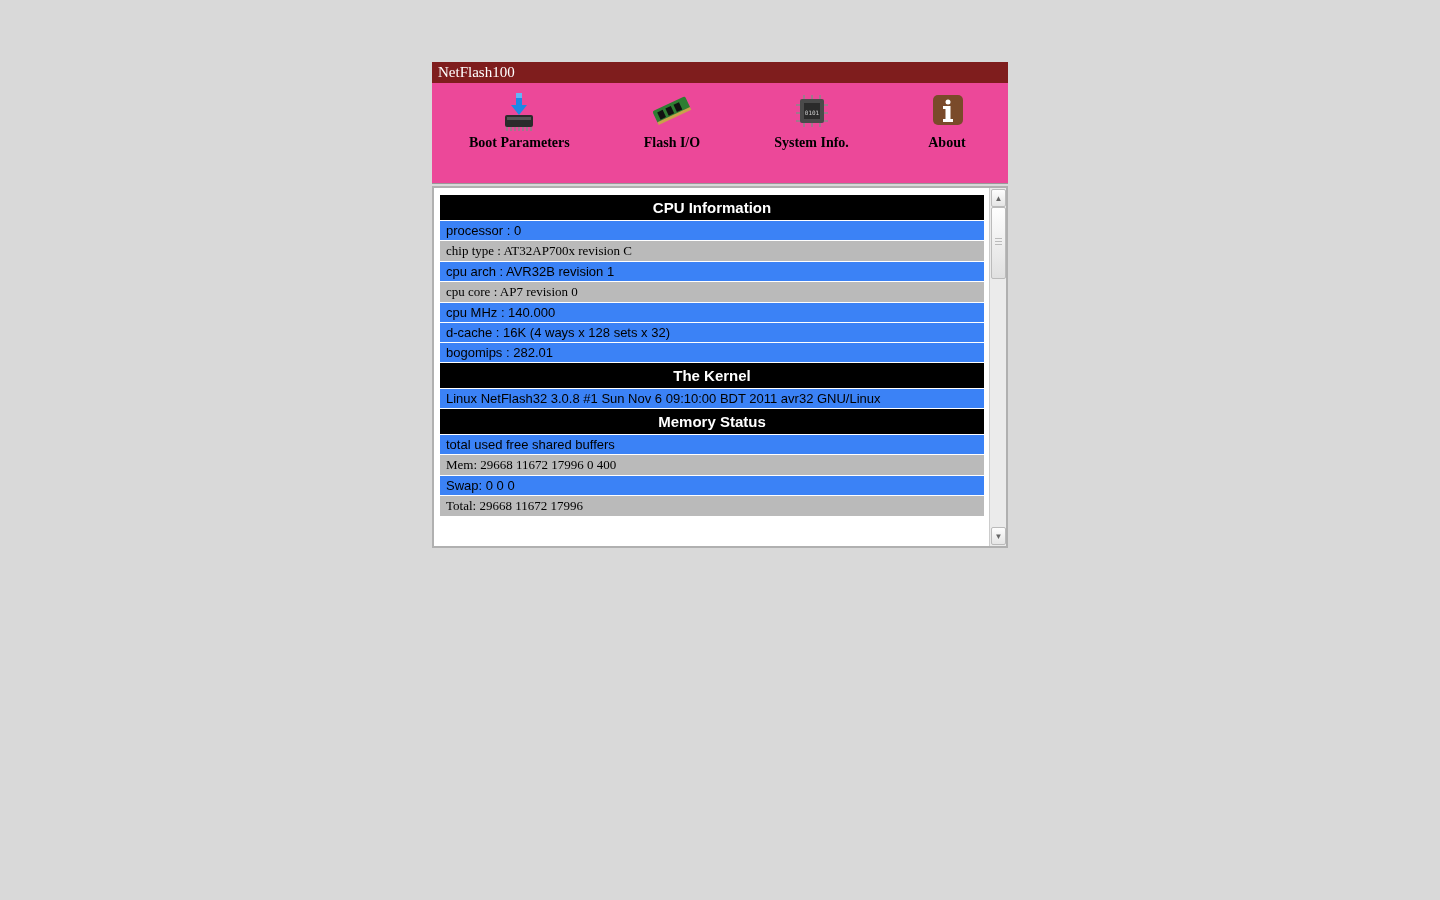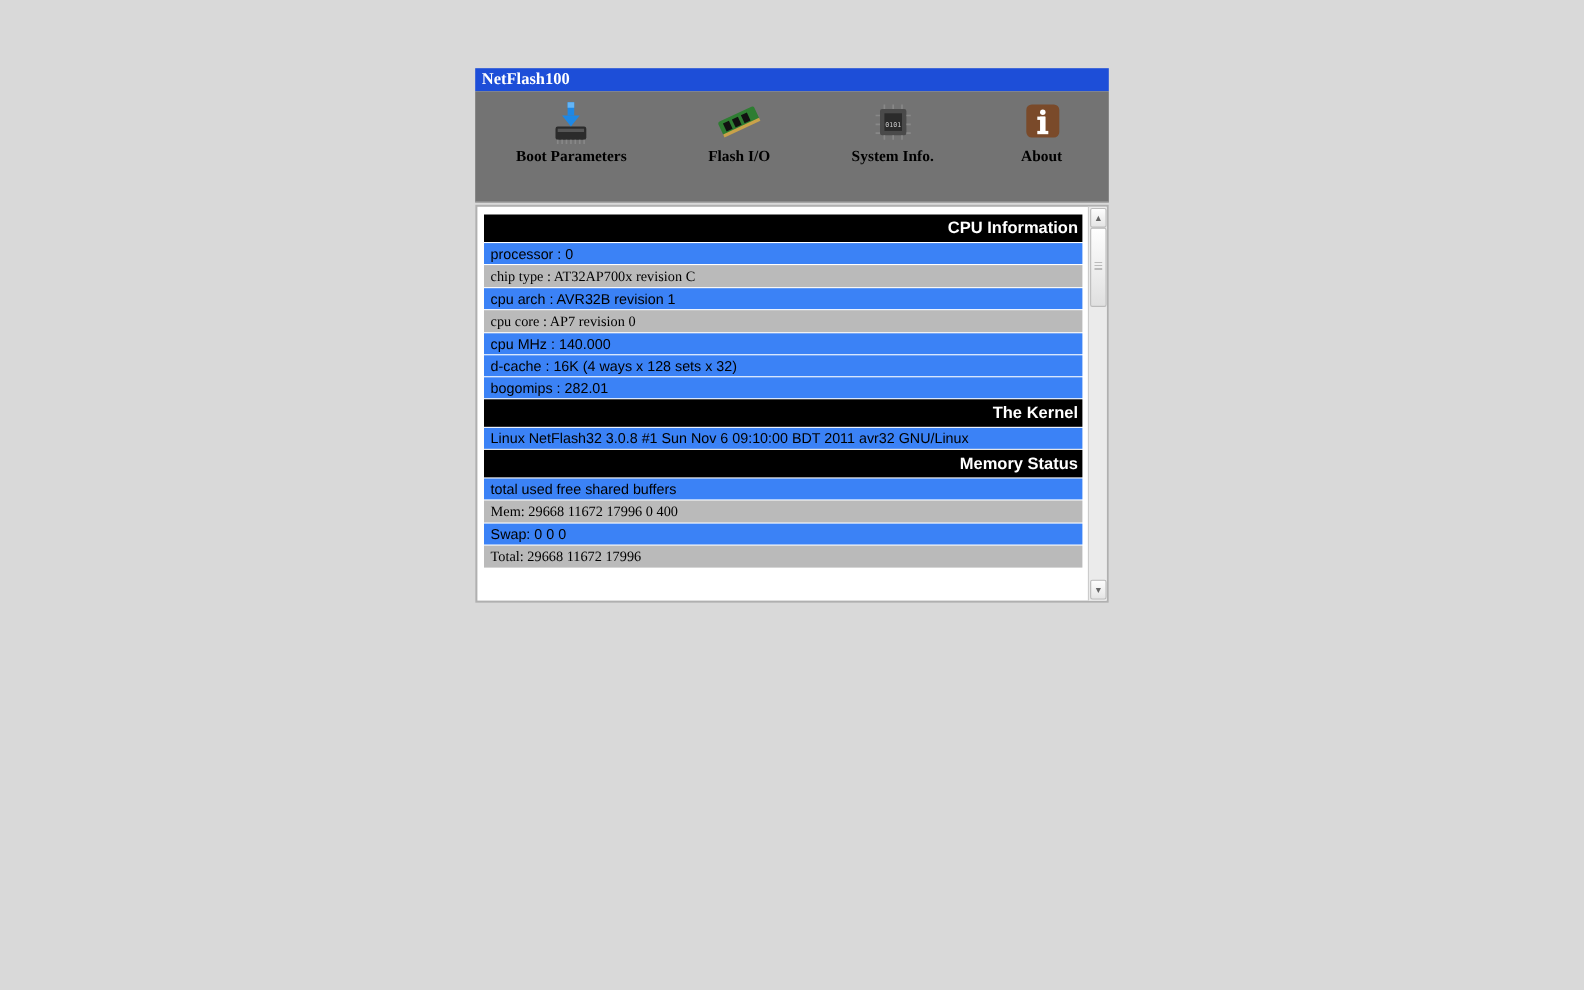--- a/index.html
+++ b/index.html
@@ -15,29 +15,29 @@
     width: 1440px;
     height: 892px;
     padding-top: 8px;
     overflow: hidden;
   }
   .container {
     width: 576px;
     margin: 54px auto 0 auto;
   }
   .titlebar {
-    background: #1d4ed8;
+    background: #7f1d1d;
     color: #fff;
-    font-weight: bold;
+    font-weight: normal;
     font-size: 15px;
     padding: 2px 6px;
     font-family: Georgia, 'Times New Roman', serif;
   }
   .navbar {
-    background: #737373;
+    background: #ec4899;
     border-bottom: 1px solid #999;
     padding: 8px 0 32px 0;
     display: flex;
     justify-content: space-around;
   }
   .nav-item {
     text-align: center;
     cursor: pointer;
     font-family: Georgia, 'Times New Roman', serif;
   }
@@ -112,21 +112,21 @@
   table.datatable {
     width: 100%;
     border-collapse: separate;
     border-spacing: 1px;
     font-size: 13px;
   }
   table.datatable th {
     background: #000;
     color: #fff;
     font-weight: bold;
-    text-align: right;
+    text-align: center;
     padding: 4px;
     font-size: 15px;
   }
   table.datatable td {
     padding: 2px 6px;
     color: #000;
   }
   .row-even { background: #3b82f6; }
   .row-odd  { background: #bababa; font-family: Liberation Serif, serif; }
   svg { display:block; }

